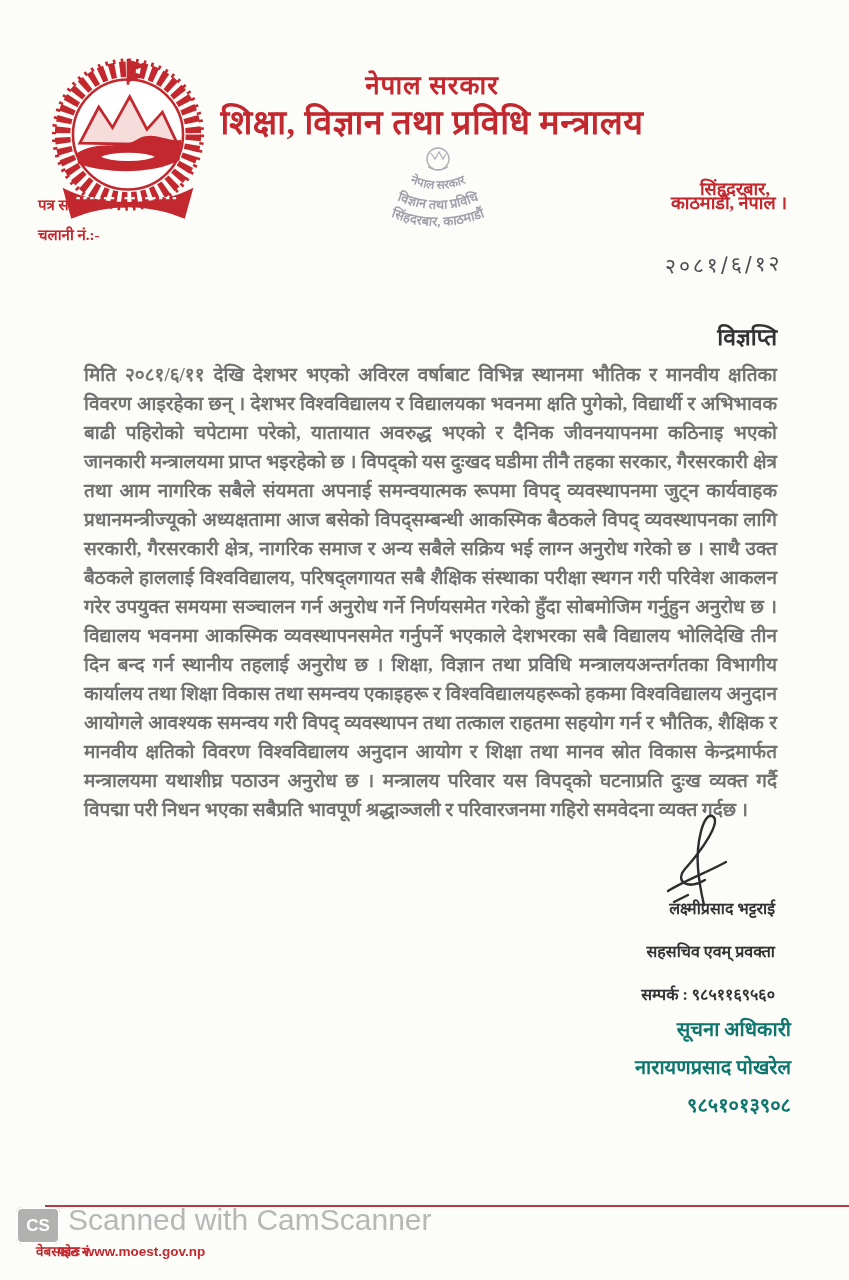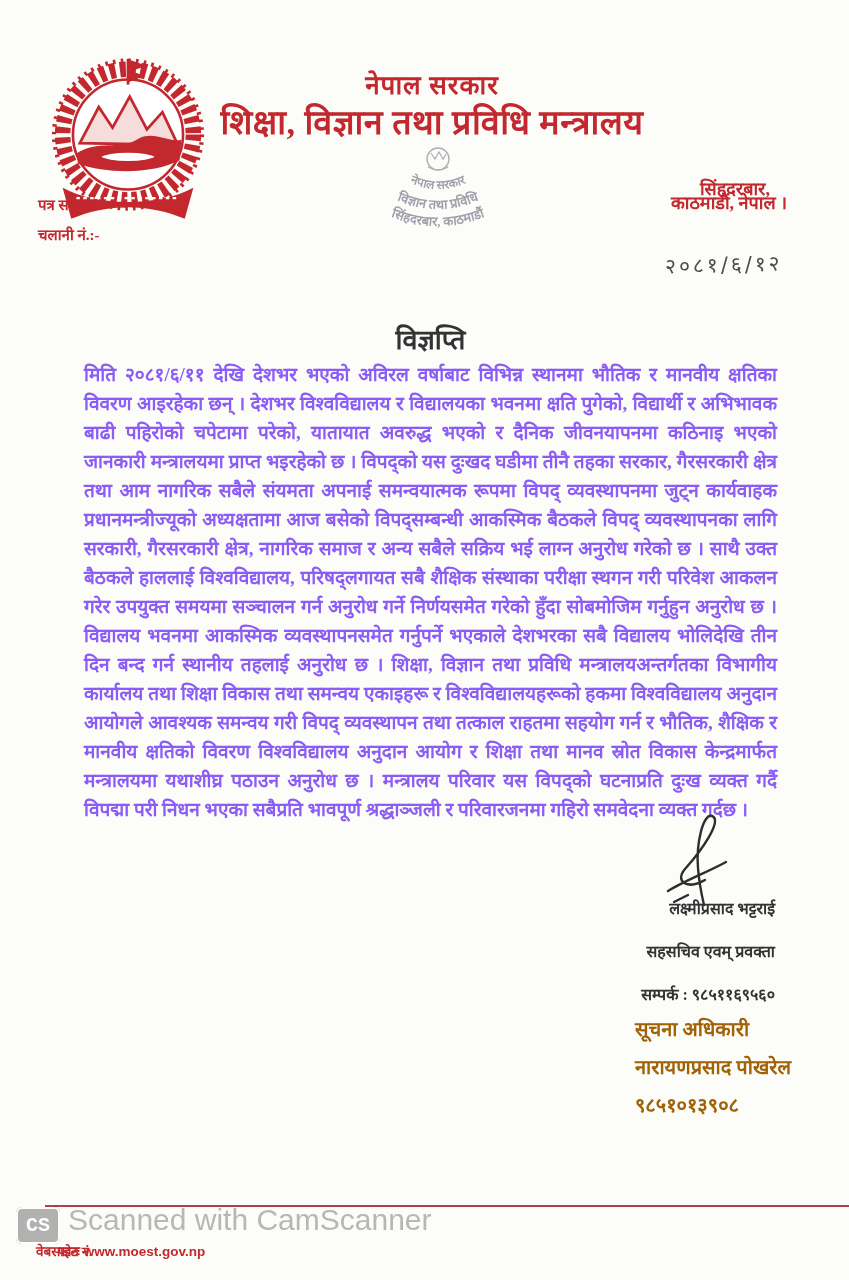--- a/index.html
+++ b/index.html
@@ -25,46 +25,46 @@
   .addr2{top:190px;right:62px;}
   .date{
     position:absolute;top:250px;right:66px;
     color:#4c4c50;font-size:21px;letter-spacing:3px;
     font-family:"DejaVu Sans", sans-serif;
     transform:rotate(-1.5deg);
   }
   
   .doc-title{
     position:absolute;top:320px;left:84px;width:693px;
-    text-align:center;font-size:27px;font-weight:bold;color:#333335;
+    text-align:right;font-size:23px;font-weight:bold;color:#333335;
   }
   .para{
     position:absolute;left:84px;width:693px;
     font-size:19px;line-height:29px;font-weight:600;
-    color:#8b5cf6;text-align:justify;
+    color:#737373;text-align:justify;
   }
   .para1{top:360px;}
   .para2{top:800px;}
   
   .sig-mark{position:absolute;left:648px;top:812px;width:92px;height:96px;}
   .sig-block{position:absolute;top:898px;right:74px;text-align:right;color:#333335;}
   .sig-block div{margin-bottom:21px;font-size:16px;font-weight:bold;line-height:22px;}
-  .officer-block{position:absolute;top:1018px;right:58px;text-align:left;color:#a16207;}
+  .officer-block{position:absolute;top:1018px;right:58px;text-align:right;color:#0f766e;}
   .officer-block div{margin-bottom:16px;font-size:20px;font-weight:bold;line-height:22px;}
   
   .footer-line{position:absolute;left:45px;right:0;top:1205px;height:2px;background:#b23c48;}
   .footer-phone{position:absolute;left:58px;top:1218px;color:#c2282e;font-size:13px;font-weight:bold;z-index:1;margin-top:24px;}
   .footer-website{position:absolute;left:36px;top:1242px;color:#c2282e;font-size:13.5px;font-weight:bold;z-index:3;font-family:"Liberation Sans", sans-serif;}
   .footer-website .lbl{font-family:Liberation Serif, serif;}
   .cs-logo{
     position:absolute;left:16px;top:1207px;width:44px;height:37px;z-index:2;
     background:#a9a9a9;border-radius:6px;opacity:0.9;
     display:flex;align-items:center;justify-content:center;
-    color:#ffffff;font-weight:bold;font-size:20px;
-    font-family:Liberation Mono, monospace;
+    color:#ffffff;font-weight:bold;font-size:17px;
+    font-family:Liberation Sans, sans-serif;
     box-shadow:inset 0 0 0 2px #ffffff,inset 0 0 0 4px #a9a9a9;
   }
   .watermark{
     position:absolute;left:68px;top:1203px;z-index:2;
     color:#b7b7b7;font-size:30px;font-weight:400;
     font-family:"Liberation Sans", sans-serif;
     white-space:nowrap;
   }
 </style>
 </head>

